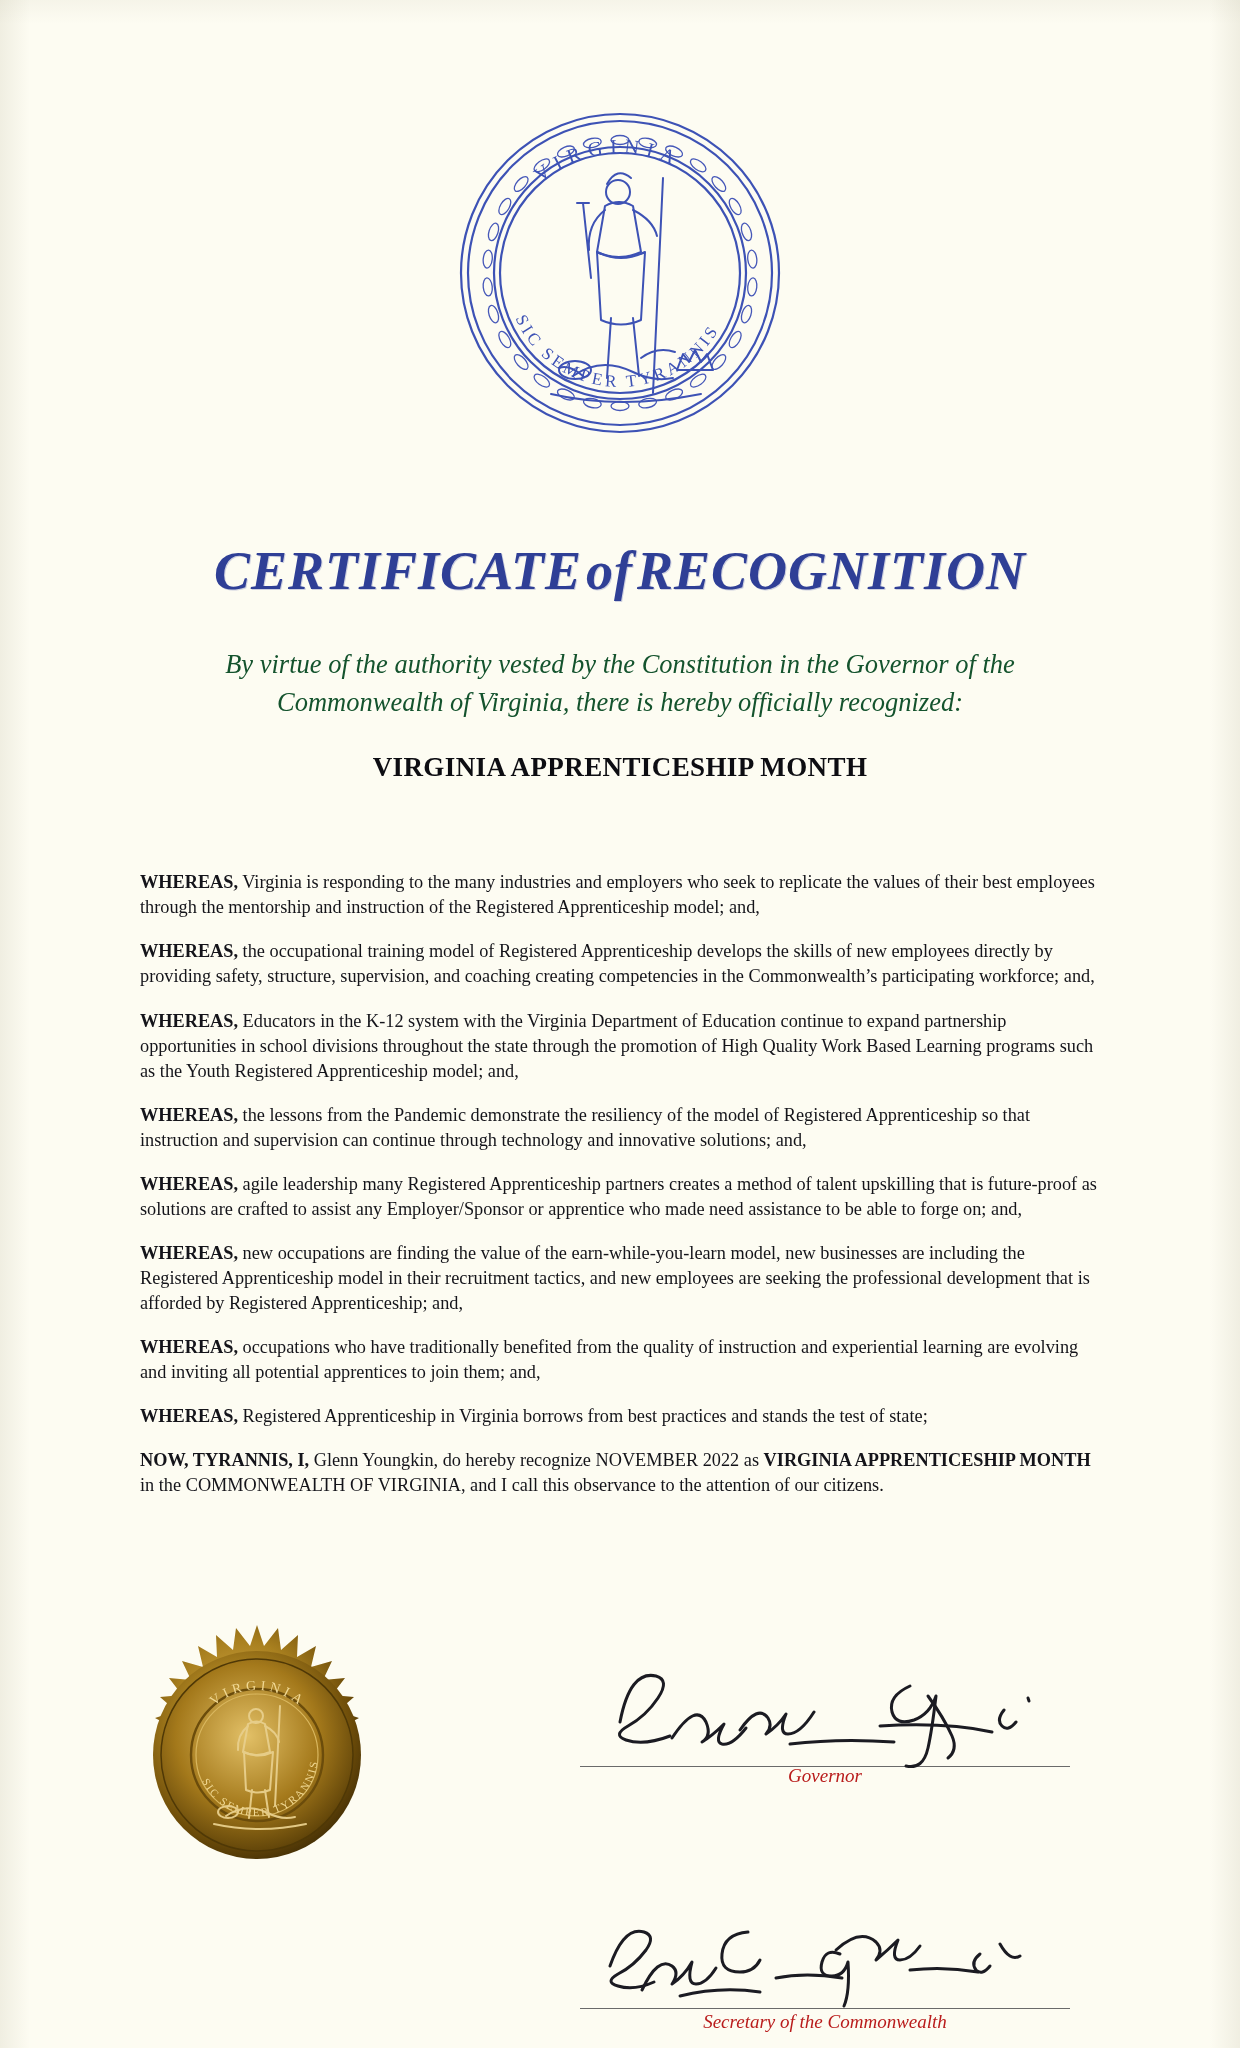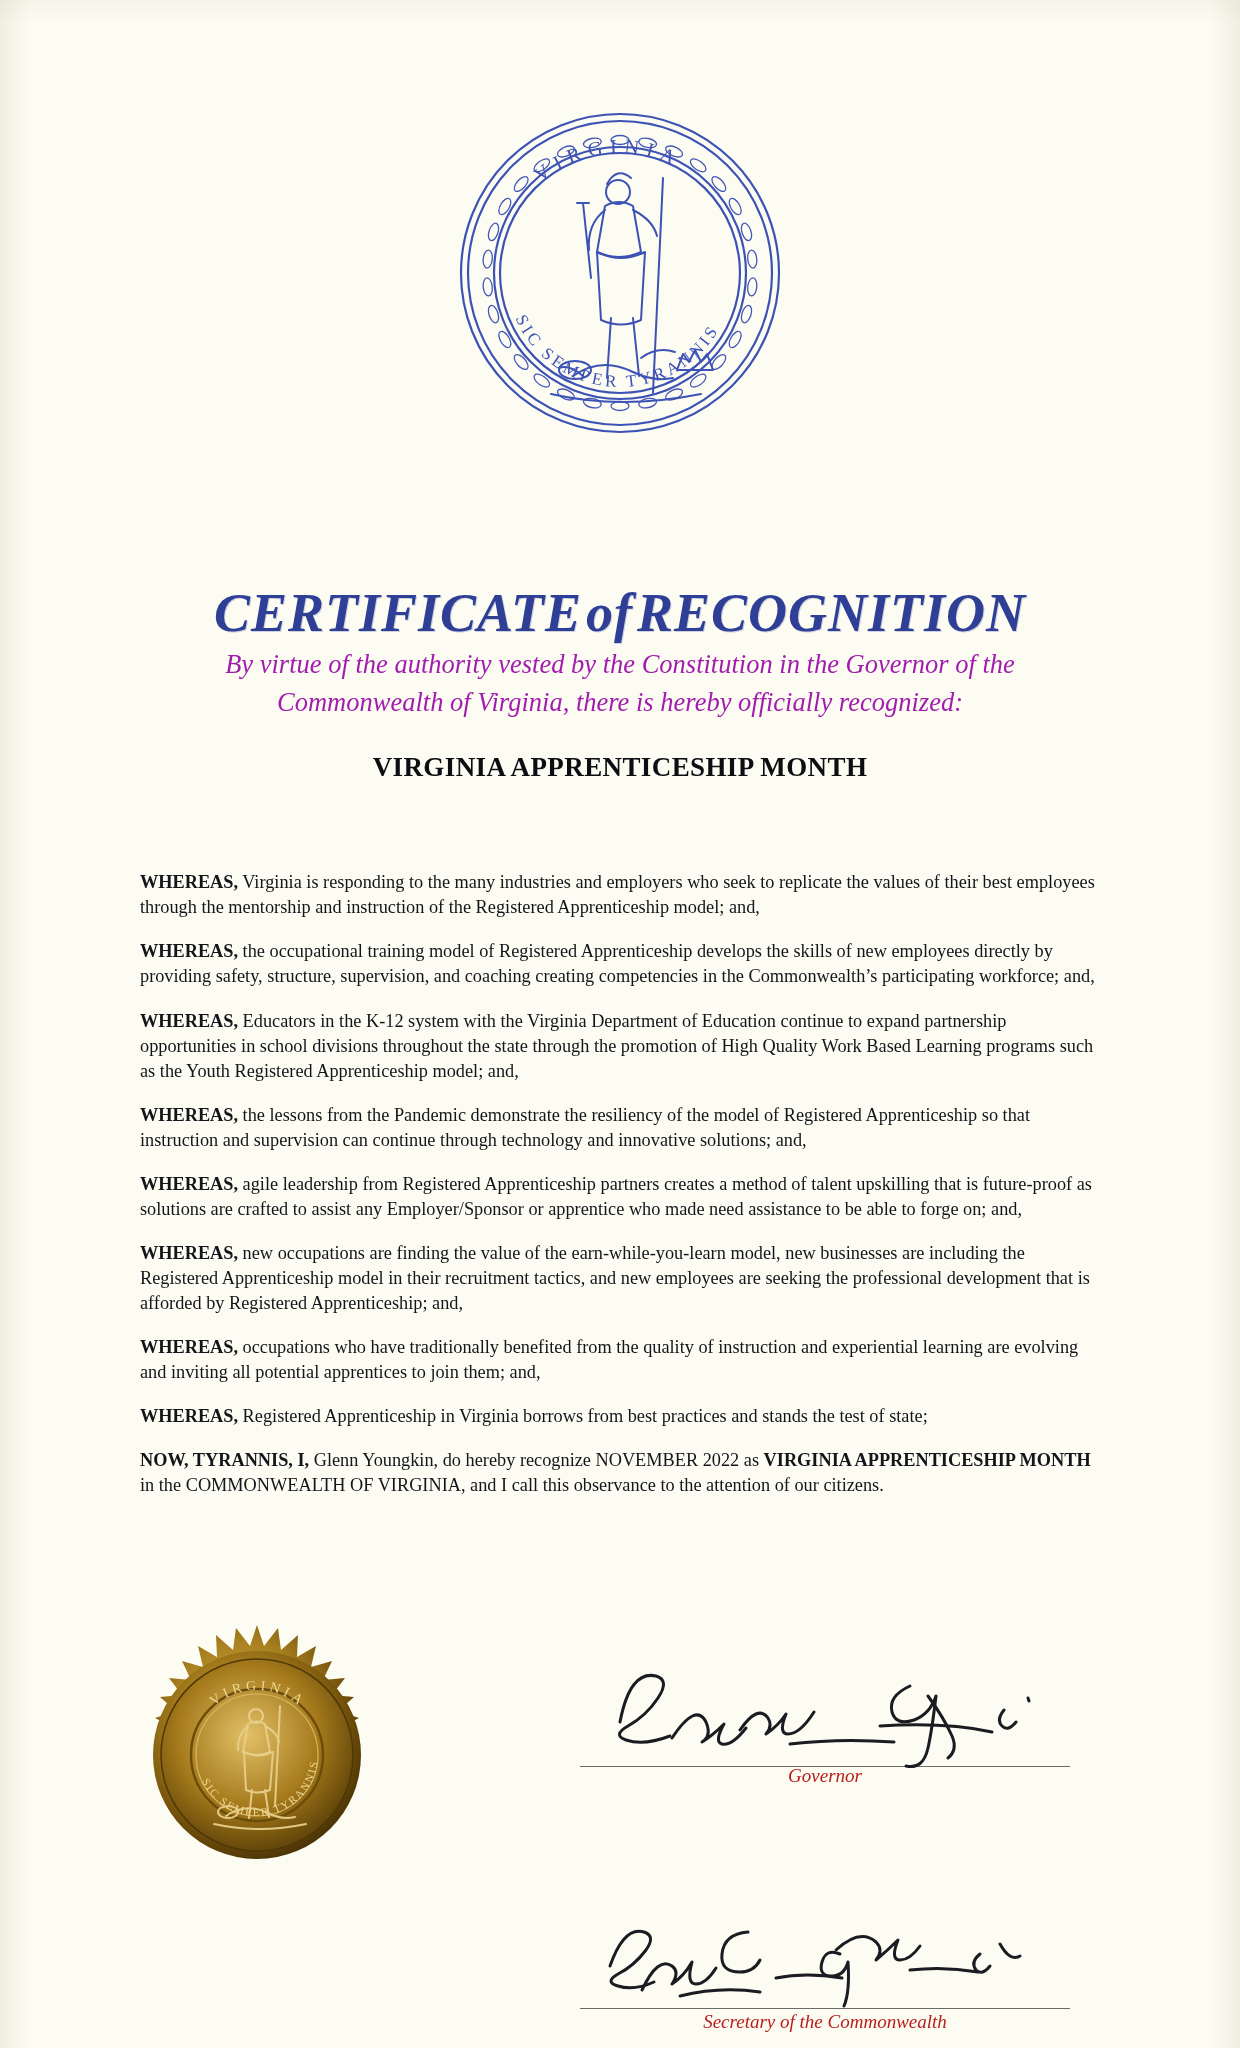--- a/index.html
+++ b/index.html
@@ -38,21 +38,21 @@
     top: 108px;
     left: 50%;
     transform: translateX(-50%);
     width: 330px;
     height: 330px;
   }
 
   
   .title-wrap {
     position: absolute;
-    top: 582px;
+    top: 540px;
     left: 0;
     width: 100%;
     text-align: center;
   }
   .title {
     font-family: "Liberation Serif", serif;
     font-style: italic;
     font-weight: bold;
     font-size: 54px;
     letter-spacing: 1px;
@@ -63,21 +63,21 @@
   
   .subtitle {
     position: absolute;
     top: 645px;
     left: 140px;
     width: 960px;
     text-align: center;
     font-style: italic;
     font-size: 26.5px;
     line-height: 1.45;
-    color: #a21caf;
+    color: #14532d;
   }
 
   
   .recognized {
     position: absolute;
     top: 752px;
     left: 0;
     width: 100%;
     text-align: center;
     font-weight: bold;
@@ -266,21 +266,21 @@
 
     <p class="clause">
       <b>WHEREAS,</b><span> Educators in the K-12 system with the Virginia Department of Education continue to expand partnership opportunities in school divisions throughout the state through the promotion of High Quality Work Based Learning programs such as the Youth Registered Apprenticeship model; and,</span>
     </p>
 
     <p class="clause">
       <b>WHEREAS,</b><span> the lessons from the Pandemic demonstrate the resiliency of the model of Registered Apprenticeship so that instruction and supervision can continue through technology and innovative solutions; and,</span>
     </p>
 
     <p class="clause">
-      <b>WHEREAS,</b><span> agile leadership from Registered Apprenticeship partners creates a method of talent upskilling that is future-proof as solutions are crafted to assist any Employer/Sponsor or apprentice who made need assistance to be able to forge on; and,</span>
+      <b>WHEREAS,</b><span> agile leadership many Registered Apprenticeship partners creates a method of talent upskilling that is future-proof as solutions are crafted to assist any Employer/Sponsor or apprentice who made need assistance to be able to forge on; and,</span>
     </p>
 
     <p class="clause">
       <b>WHEREAS,</b><span> new occupations are finding the value of the earn-while-you-learn model, new businesses are including the Registered Apprenticeship model in their recruitment tactics,  and new employees are seeking the professional development that is afforded by Registered Apprenticeship; and,</span>
     </p>
 
     <p class="clause">
       <b>WHEREAS,</b><span> occupations who have traditionally benefited from the quality of instruction and experiential learning are evolving and inviting all potential apprentices to join them; and,</span>
     </p>
 

